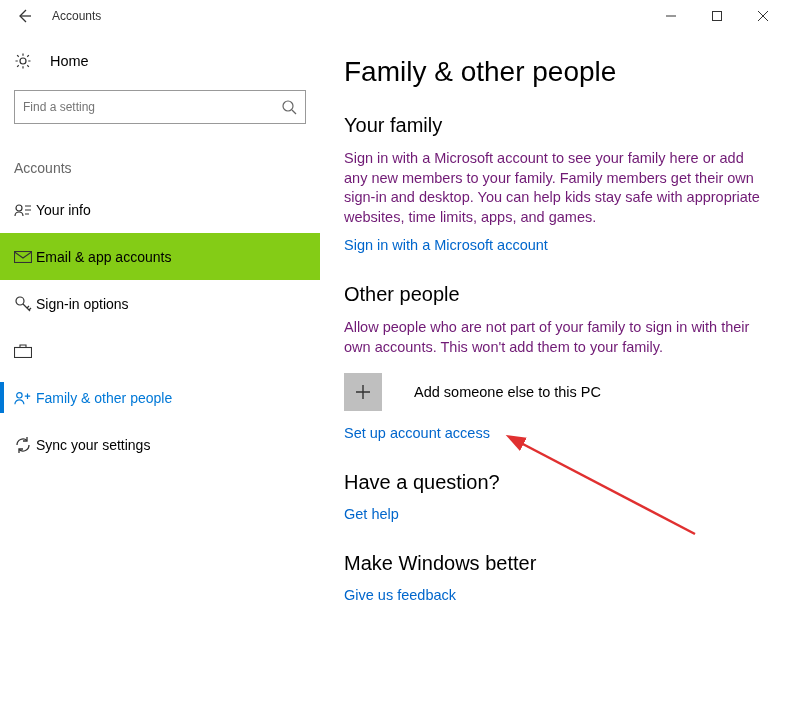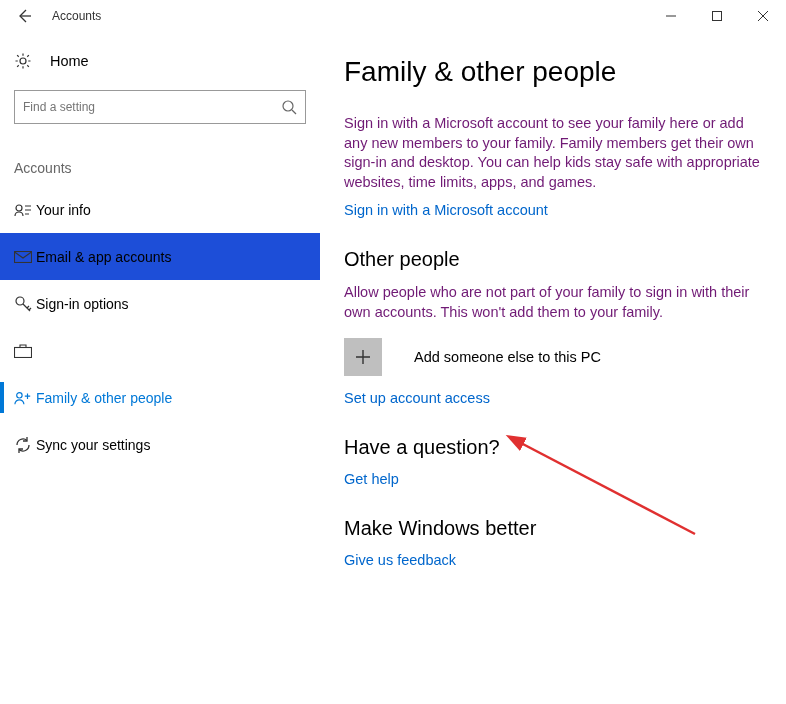--- a/index.html
+++ b/index.html
@@ -73,21 +73,21 @@
   .nav-item {
     display: flex; align-items: center;
     gap: 4px;
     padding: 0 14px;
     height: 47px;
     font-size: 14px;
     color: #000;
     position: relative;
   }
   .nav-item .icon { width: 18px; display:flex; justify-content:center; }
-  .nav-item.selected-bg { background: #1d4ed8; }
+  .nav-item.selected-bg { background: #84cc16; }
   .nav-item.active { color: #0078d7; }
   .nav-item.active::before {
     content: "";
     position: absolute;
     left: 0; top: 8px; bottom: 8px;
     width: 4px;
     background: #0078d7;
   }
   
   .main {
@@ -241,20 +241,21 @@
           </svg>
         </span>
       <span>Sync your settings</span>
     </div>
   </div>
 
   <div class="main">
     <h1>Family &amp; other people</h1>
 
     <div class="section">
+      <h2>Your family</h2>
       <p class="body">Sign in with a Microsoft account to see your family here or add any new members to your family. Family members get their own sign-in and desktop. You can help kids stay safe with appropriate websites, time limits, apps, and games.</p>
       <a class="link" href="#">Sign in with a Microsoft account</a>
     </div>
 
     <div class="section">
       <h2>Other people</h2>
       <p class="body">Allow people who are not part of your family to sign in with their own accounts. This won't add them to your family.</p>
       <div class="add-tile">
         <div class="plusbox">
           <svg width="18" height="18" viewBox="0 0 18 18">

